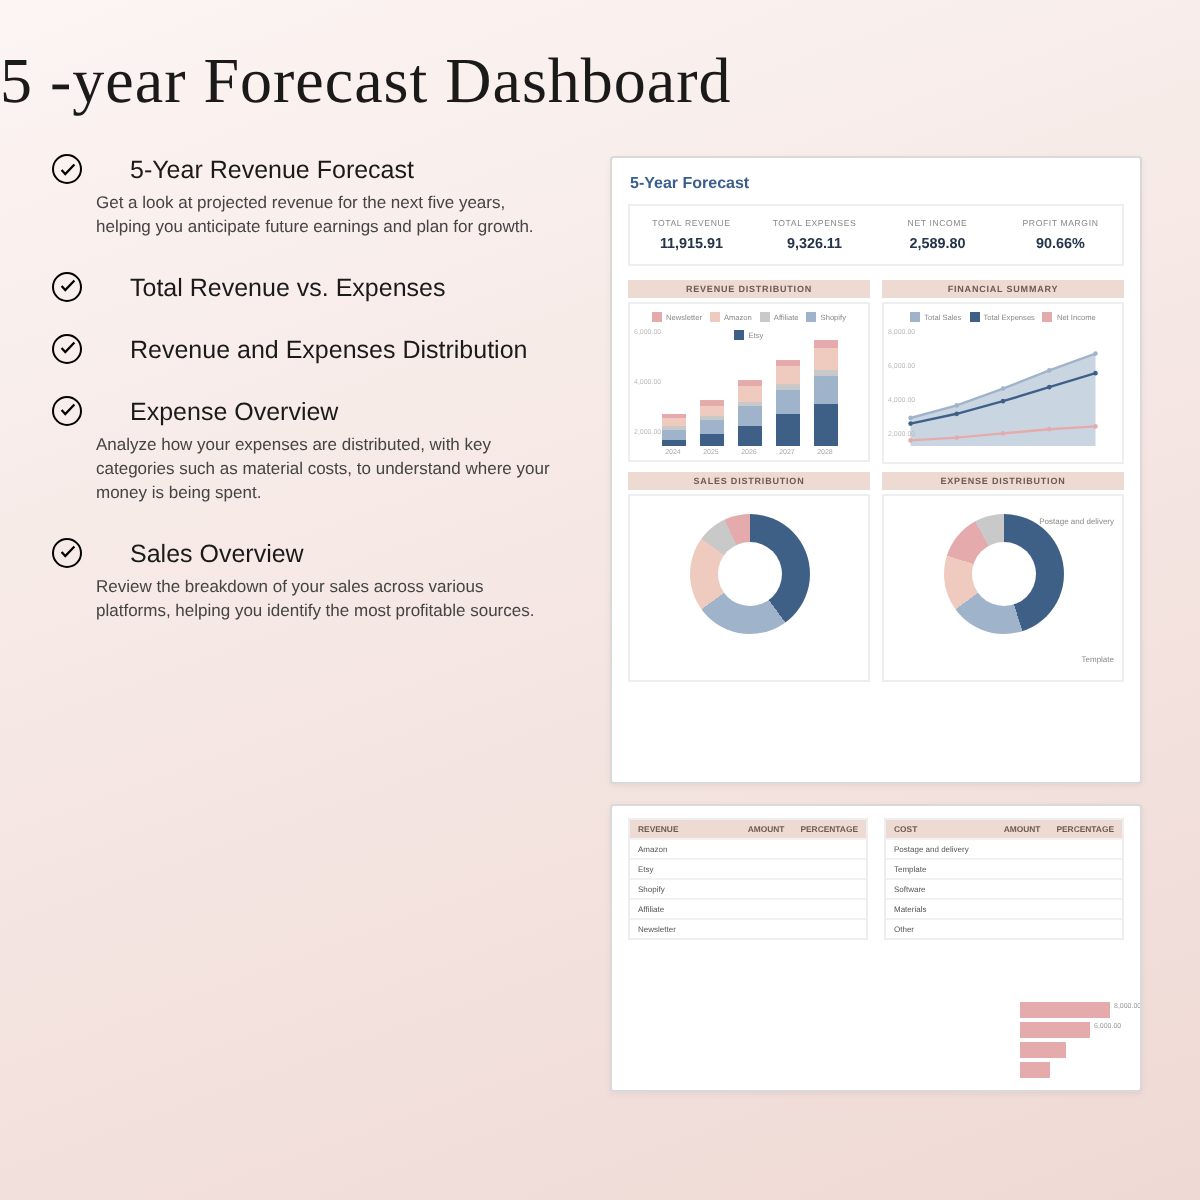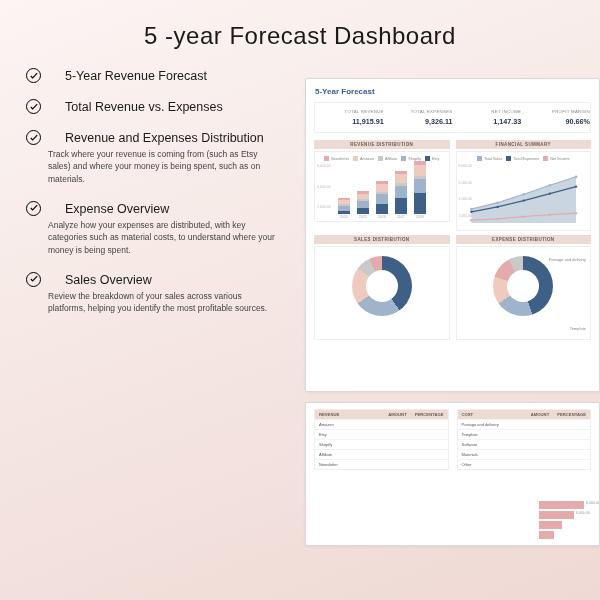--- a/index.html
+++ b/index.html
@@ -5,52 +5,52 @@
   html,body{margin:0;padding:0}
   body{
     width:600px;height:600px;
     background:linear-gradient(160deg,#fcf5f3 0%,#f6e9e6 40%,#efd9d4 100%);
     font-family:"Helvetica Neue",Arial,sans-serif;
     color:#1a1a1a;
     position:relative;
     overflow:hidden;
   }
   .title{
-    font-family:Liberation Sans, sans-serif;
-    font-size:24px;
-    text-align:center;
+    font-family:Liberation Serif, serif;
+    font-size:32px;
+    text-align:left;
     padding:22px 0 14px;
     letter-spacing:.5px;
   }
   .content{display:flex}
   .features{
     width:280px;
     padding:4px 0 0 26px;
   }
   .feat{margin-bottom:16px}
   .feat-head{display:flex;align-items:flex-end;gap:24px;margin-bottom:3px}
   .check{
     width:13px;height:13px;border:1.3px solid #000;border-radius:50%;
     display:flex;align-items:center;justify-content:center;flex-shrink:0;
   }
   .check svg{width:8px;height:8px}
   .feat-title{font-size:12.5px;font-weight:500}
   .feat-desc{font-size:8.5px;line-height:1.45;color:#444;padding-left:22px;max-width:230px}
 
   
-  .previews{position:absolute;left:305px;top:78px;width:295px}
+  .previews{position:absolute;left:305px;top:78px;width:266px}
   .card{
     background:#fff;border:1px solid #d9d9d9;border-radius:2px;
     box-shadow:0 1px 3px rgba(0,0,0,.06);
     font-size:5.5px;color:#555;
   }
   .main-card{position:relative;height:312px;margin-bottom:10px}
   .mc-title{color:#3b5e8f;font-weight:600;font-size:8px;padding:8px 9px 3px}
   .kpis{display:flex;border:1px solid #eee;margin:3px 8px;padding:6px 0}
-  .kpi{flex:1;text-align:right}
+  .kpi{flex:1;text-align:center}
   .kpi-l{font-size:4.3px;color:#888;letter-spacing:.3px;margin-bottom:3px}
   .kpi-v{font-size:7.2px;font-weight:600;color:#25344a}
 
   .section-h{
     background:#eddad3;font-size:4.5px;letter-spacing:.4px;text-align:center;
     padding:2px 0;margin:4px 8px 2px;color:#6b5a52;font-weight:600;
   }
   .row2{display:flex;gap:6px;margin:0 8px}
   .panel{flex:1;border:1px solid #eee;padding:4px 4px 2px;position:relative}
   .legend{display:flex;gap:4px;justify-content:center;font-size:3.8px;color:#888;margin-bottom:2px;flex-wrap:wrap}
@@ -95,41 +95,41 @@
 
     <div class="feat">
       <div class="feat-head">
         <span class="check">
             <svg viewBox="0 0 10 10">
               <path d="M1 5l2.3 2.5L9 1.5" fill="none" stroke="#000" stroke-width="1.4"></path>
             </svg>
           </span>
         <span class="feat-title">5-Year Revenue Forecast</span>
       </div>
+      <div class="feat-desc">Get a look at projected revenue for the next five years, helping you anticipate future earnings and plan for growth.</div>
     </div>
     <div class="feat">
       <div class="feat-head">
           <span class="check">
             <svg viewBox="0 0 10 10">
               <path d="M1 5l2.3 2.5L9 1.5" fill="none" stroke="#000" stroke-width="1.4"></path>
             </svg>
           </span>
         <span class="feat-title">Total Revenue vs. Expenses</span>
         </div>
     </div>
     <div class="feat">
       <div class="feat-head">
           <span class="check">
             <svg viewBox="0 0 10 10">
               <path d="M1 5l2.3 2.5L9 1.5" fill="none" stroke="#000" stroke-width="1.4"></path>
             </svg>
           </span>
         <span class="feat-title">Revenue and Expenses Distribution</span>
         </div>
-      <div class="feat-desc">Track where your revenue is coming from (such as Etsy sales) and where your money is being spent, such as on materials.</div>
     </div>
     <div class="feat">
       <div class="feat-head">
           <span class="check">
             <svg viewBox="0 0 10 10">
               <path d="M1 5l2.3 2.5L9 1.5" fill="none" stroke="#000" stroke-width="1.4"></path>
             </svg>
           </span>
         <span class="feat-title">Expense Overview</span>
         </div>
@@ -158,21 +158,21 @@
       <div class="kpi">
           <div class="kpi-l">TOTAL REVENUE</div>
           <div class="kpi-v">11,915.91</div>
         </div>
       <div class="kpi">
           <div class="kpi-l">TOTAL EXPENSES</div>
           <div class="kpi-v">9,326.11</div>
         </div>
       <div class="kpi">
           <div class="kpi-l">NET INCOME</div>
-          <div class="kpi-v">1,147.33</div>
+          <div class="kpi-v">2,589.80</div>
         </div>
       <div class="kpi">
           <div class="kpi-l">PROFIT MARGIN</div>
           <div class="kpi-v">90.66%</div>
         </div>
     </div>
 
     <div class="row2">
       <div style="flex:1">
         <div class="section-h" style="margin:4px 0 2px">REVENUE DISTRIBUTION</div>

